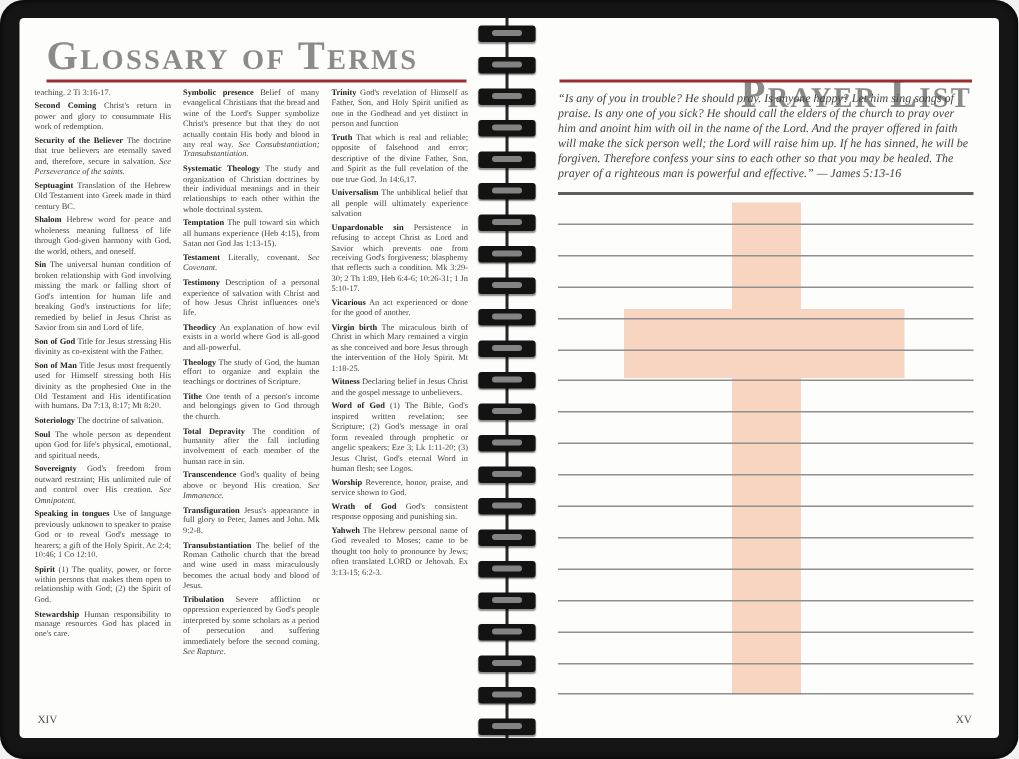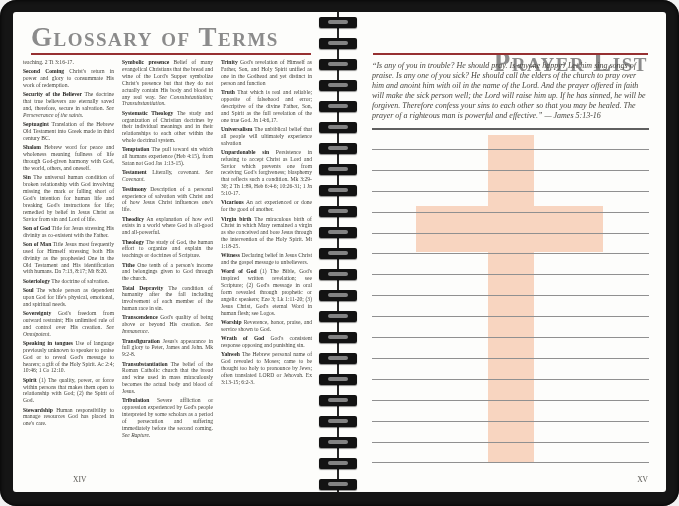--- a/index.html
+++ b/index.html
@@ -12,21 +12,21 @@
   .page-title{font-variant:small-caps;font-weight:600;font-size:27px;letter-spacing:1.5px;color:var(--title-gray,#8b8b8b);line-height:1;white-space:nowrap;}
   .title-left{position:absolute;left:18px;top:12px;}
   .rule{position:absolute;height:2px;background:var(--accent,#963031);}
   .rule-left{left:18px;right:4px;top:41px;}
   .columns{position:absolute;left:10px;right:3px;top:47px;bottom:18px;display:flex;gap:8px;overflow:hidden;}
   .col{flex:1 1 0;min-width:0;color:#42403a;font-size:5.6px;line-height:6.9px;text-align:justify;}
   .entry{margin:0 0 2.3px 0;}
   .term{font-weight:bold;color:#1f1e1b;}
   .see{font-style:italic;}
   .see:empty{display:none;}
-  .page-num{position:absolute;font-variant:small-caps;font-size:7.5px;color:#55534e;margin-left:48px;}
+  .page-num{position:absolute;font-variant:small-caps;font-size:7.5px;color:#55534e;}
   .page-num-left{left:12px;bottom:8px;}
 
   
   .binding{position:absolute;left:302px;top:0;width:46px;height:100%;}
   .wire{position:absolute;left:22px;top:0;bottom:0;width:2px;background:#262626;}
   .coil{position:absolute;left:4px;width:38px;height:11px;background:#131313;border-radius:2px;box-shadow:0 1px 1px rgba(0,0,0,.45);}
   .coil::after{content:"";position:absolute;left:9px;top:3px;width:20px;height:4px;background:#989898;border-radius:2px;opacity:.85;}
 
   
   .page-right{position:absolute;left:348px;right:0;top:0;height:100%;}

